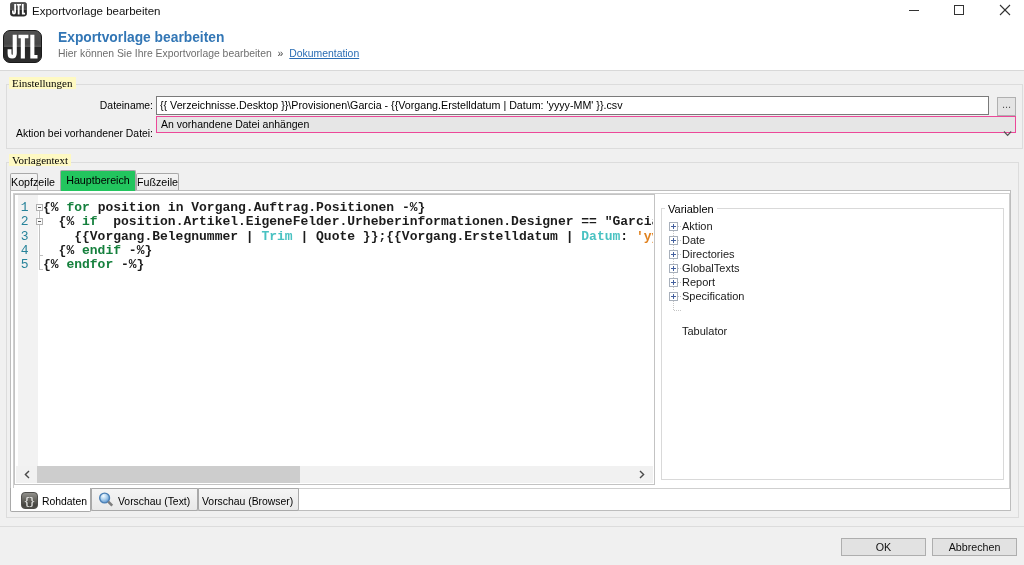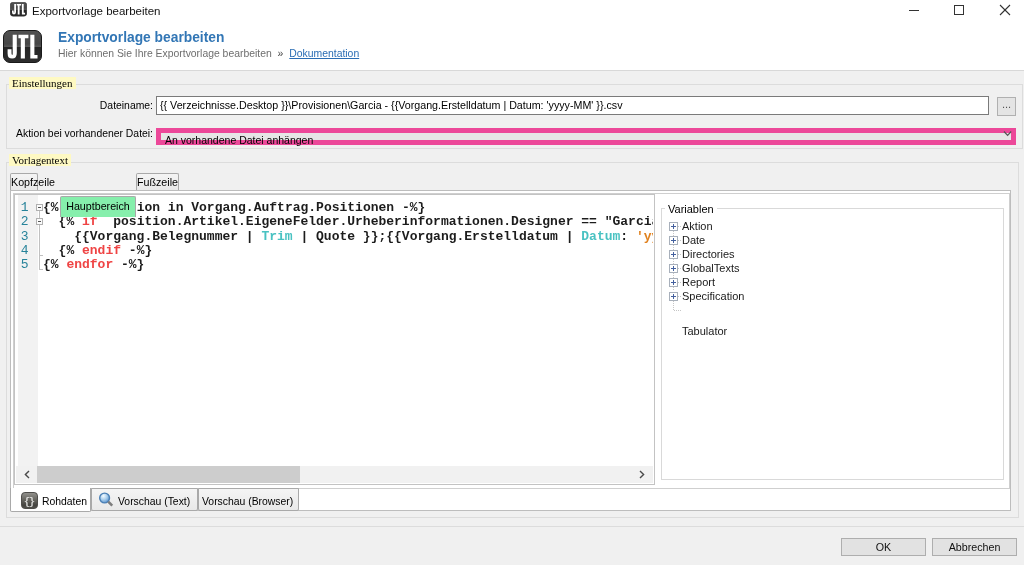--- a/index.html
+++ b/index.html
@@ -19,39 +19,39 @@
   
   .grp{position:absolute;border:1px solid #dcdcdc;}
   .grplabel{position:absolute;background:#fef9c3;padding:0 3px;font-size:11px;color:#000;font-family:Liberation Serif, serif;}
   
   .rlabel{position:absolute;text-align:right;font-size:10.4px;color:#000;}
   #input1{position:absolute;left:156px;top:96px;width:833px;height:19px;box-sizing:border-box;
           background:#fff;border:1px solid #7a7a7a;font-size:10.7px;line-height:17px;
           padding-left:3px;white-space:nowrap;overflow:hidden;}
   #btndots{position:absolute;left:997px;top:97px;width:19px;height:19px;box-sizing:border-box;
            background:#e4e4e4;border:1px solid #b0b0b0;text-align:center;line-height:12px;color:#555;font-size:11px;}
-  #combo1{position:absolute;left:156px;top:128px;width:860px;height:17px;box-sizing:border-box;
-          background:#e6e6e6;border:5px solid #ec4899;font-size:10.5px;line-height:14px;padding-left:4px;}
+  #combo1{position:absolute;left:156px;top:116px;width:860px;height:17px;box-sizing:border-box;
+          background:#e6e6e6;border:1px solid #ec4899;font-size:10.5px;line-height:14px;padding-left:4px;}
   
   .tab{position:absolute;box-sizing:border-box;border:1px solid #a9a9a9;border-bottom:none;border-radius:2px 2px 0 0;
        background:linear-gradient(#f4f4f4,#e9e9e9);text-align:center;font-size:10.7px;}
-  .tabactive{background:#86efac;z-index:5;margin-top:26px;}
+  .tabactive{background:#22c55e;z-index:5;}
   
   #tabpage{position:absolute;left:10px;top:190px;width:1001px;height:321px;box-sizing:border-box;
            background:#ffffff;border:1px solid #bdbdbd;}
   
   #editor{position:absolute;left:14px;top:194px;width:641px;height:291px;box-sizing:border-box;
           background:#ffffff;border:1px solid #c3c3c3;}
   #gutter{position:absolute;left:3px;top:0px;width:20px;height:273px;background:#f2f2f2;}
   #lnums{position:absolute;left:0px;top:6px;width:13.5px;text-align:right;
          font-family:"Liberation Mono",monospace;font-size:13px;font-weight:normal;
          line-height:14.3px;color:#27839a;}
   #code{position:absolute;left:28px;top:6px;font-family:"Liberation Mono",monospace;
         font-size:13px;font-weight:bold;line-height:14.3px;color:#1c1c1c;white-space:pre;width:610px;overflow:hidden;}
-  #code .kw{color:#ef4444;}
+  #code .kw{color:#15803d;}
   #code .fn{color:#49c2c2;}
   #code .str{color:#e0821f;}
   
   .foldbox{position:absolute;width:7px;height:7px;box-sizing:border-box;border:1px solid #b0b0b0;background:#fbfbfb;}
   .foldbox:before{content:"";position:absolute;left:1px;top:2px;width:3px;height:1px;background:#555;}
   .foldline{position:absolute;width:1px;background:#c0c0c0;}
   .foldtick{position:absolute;height:1px;background:#c0c0c0;}
   
   #hscroll{position:absolute;left:1px;right:1px;bottom:1px;height:17px;background:#f1f1f1;}
   #hthumb{position:absolute;left:21px;top:0px;width:263px;height:17px;background:#cdcdcd;}

